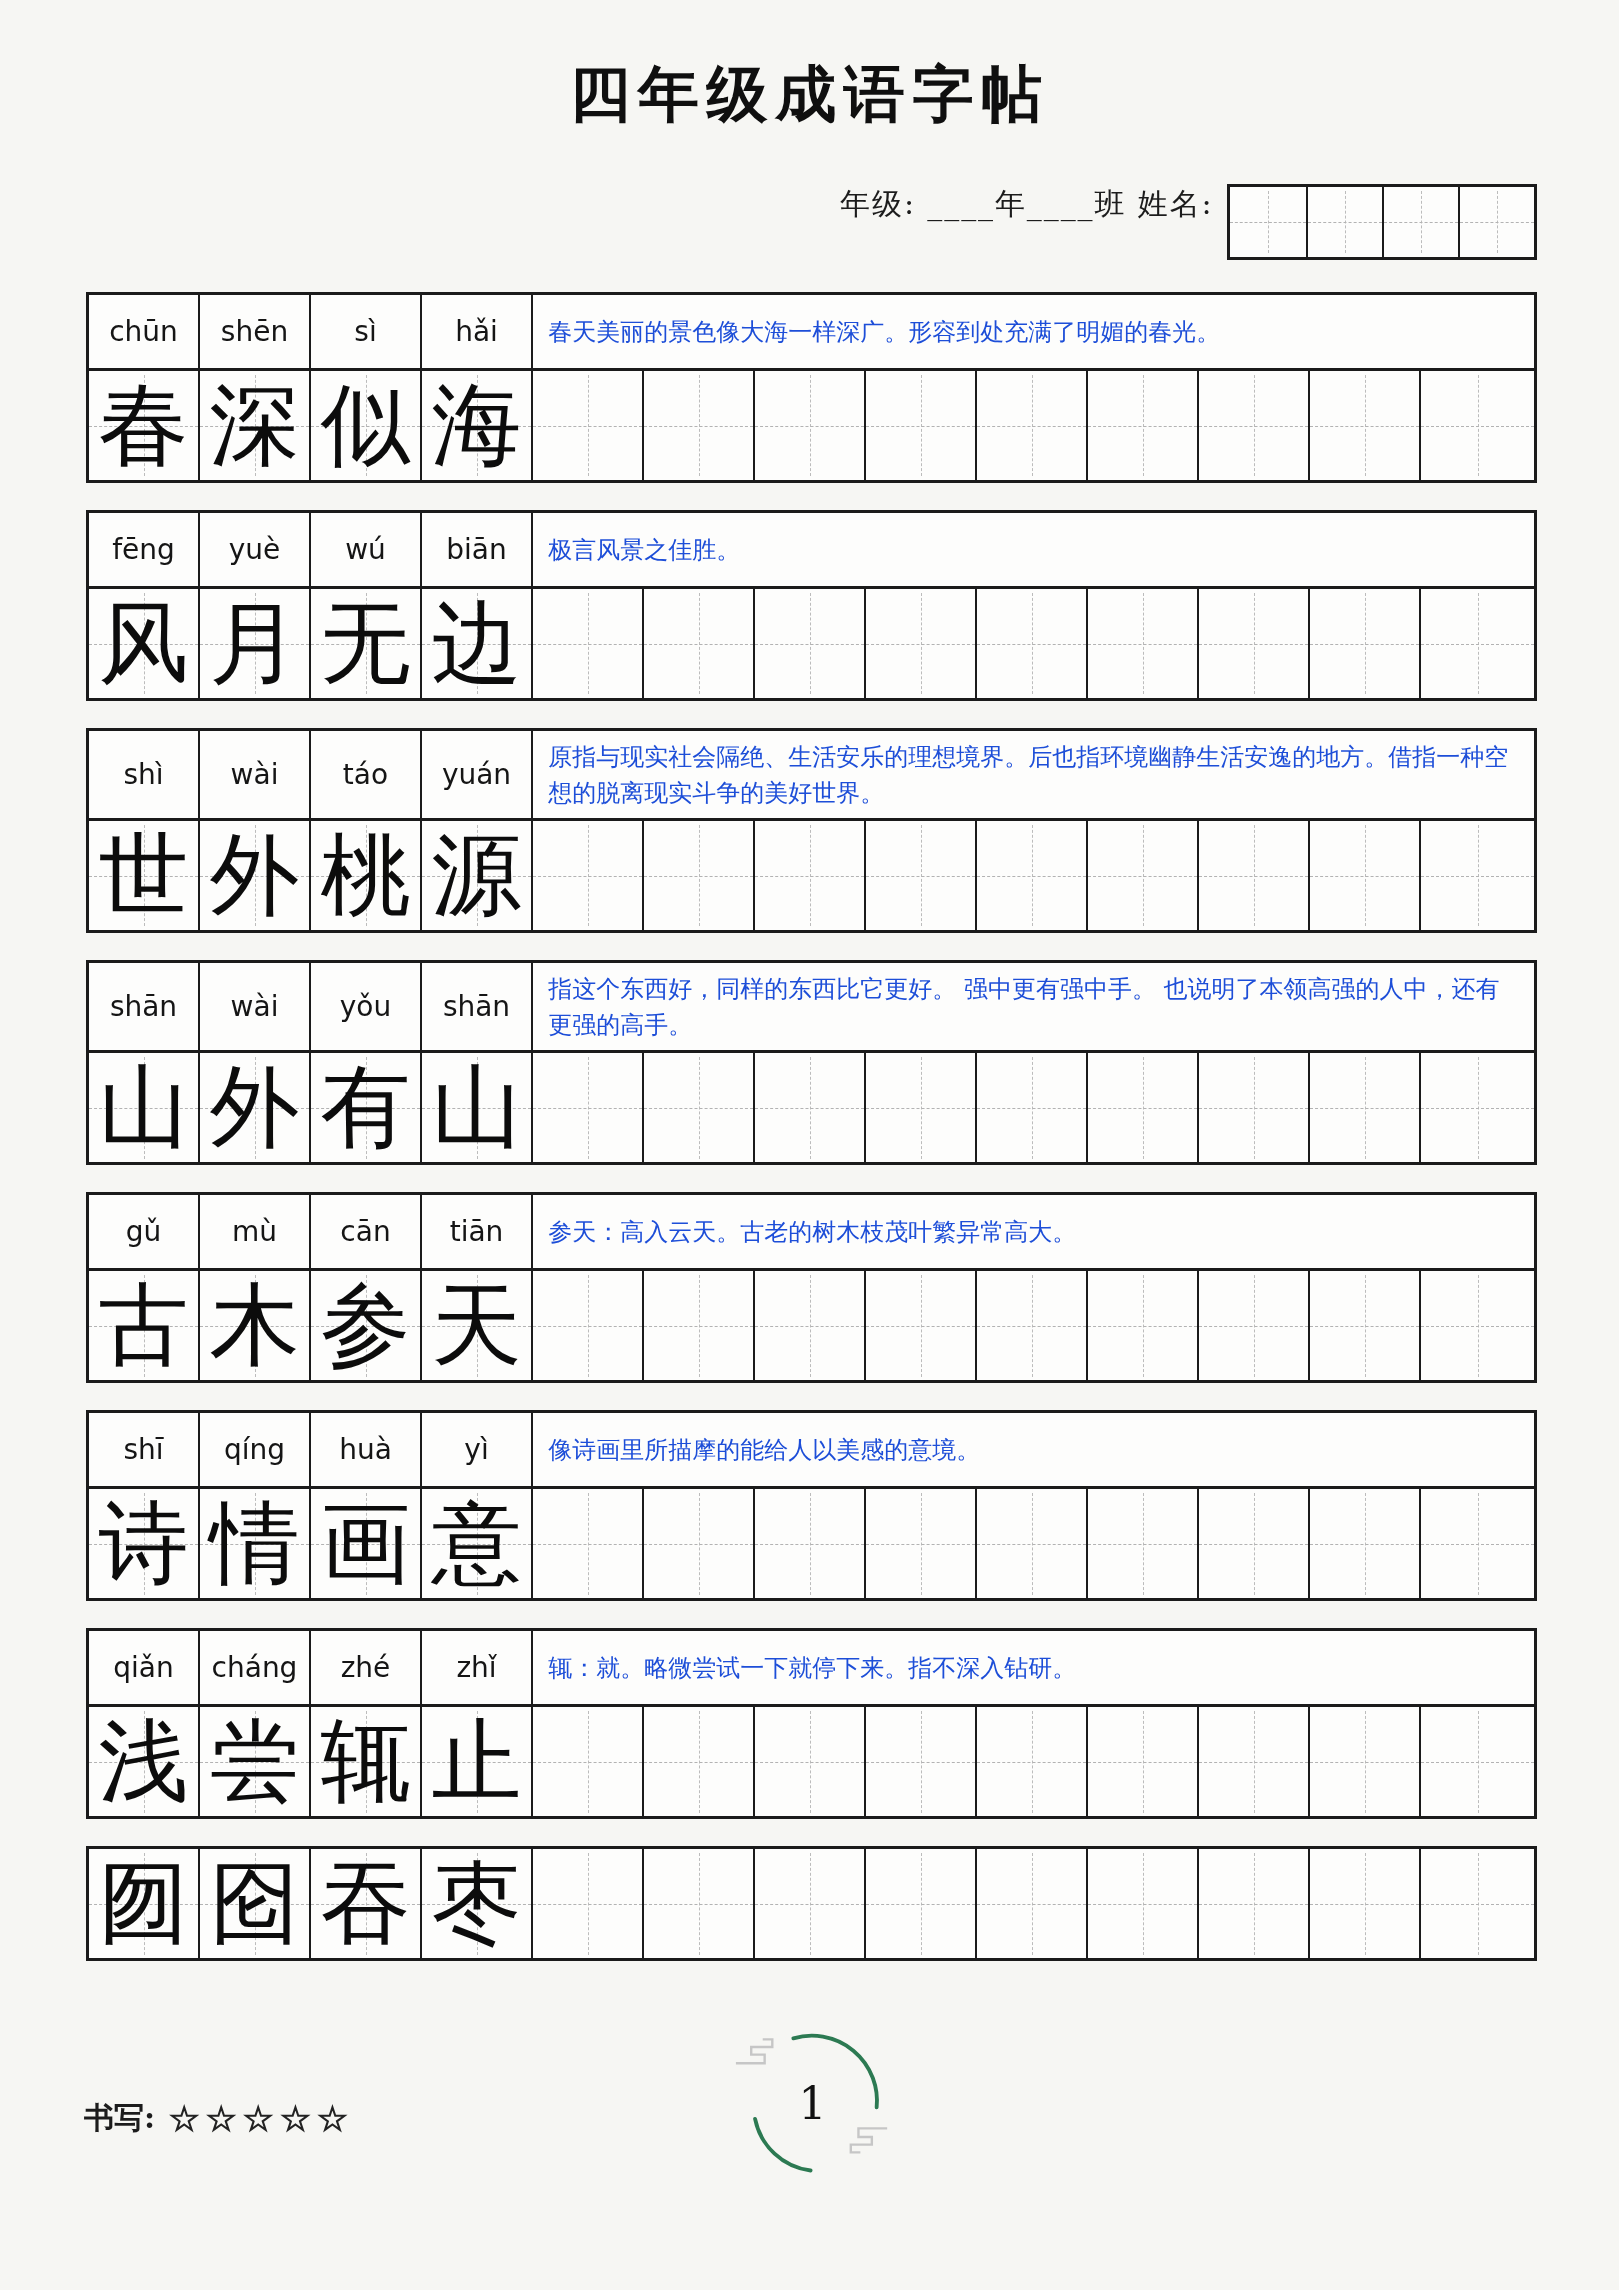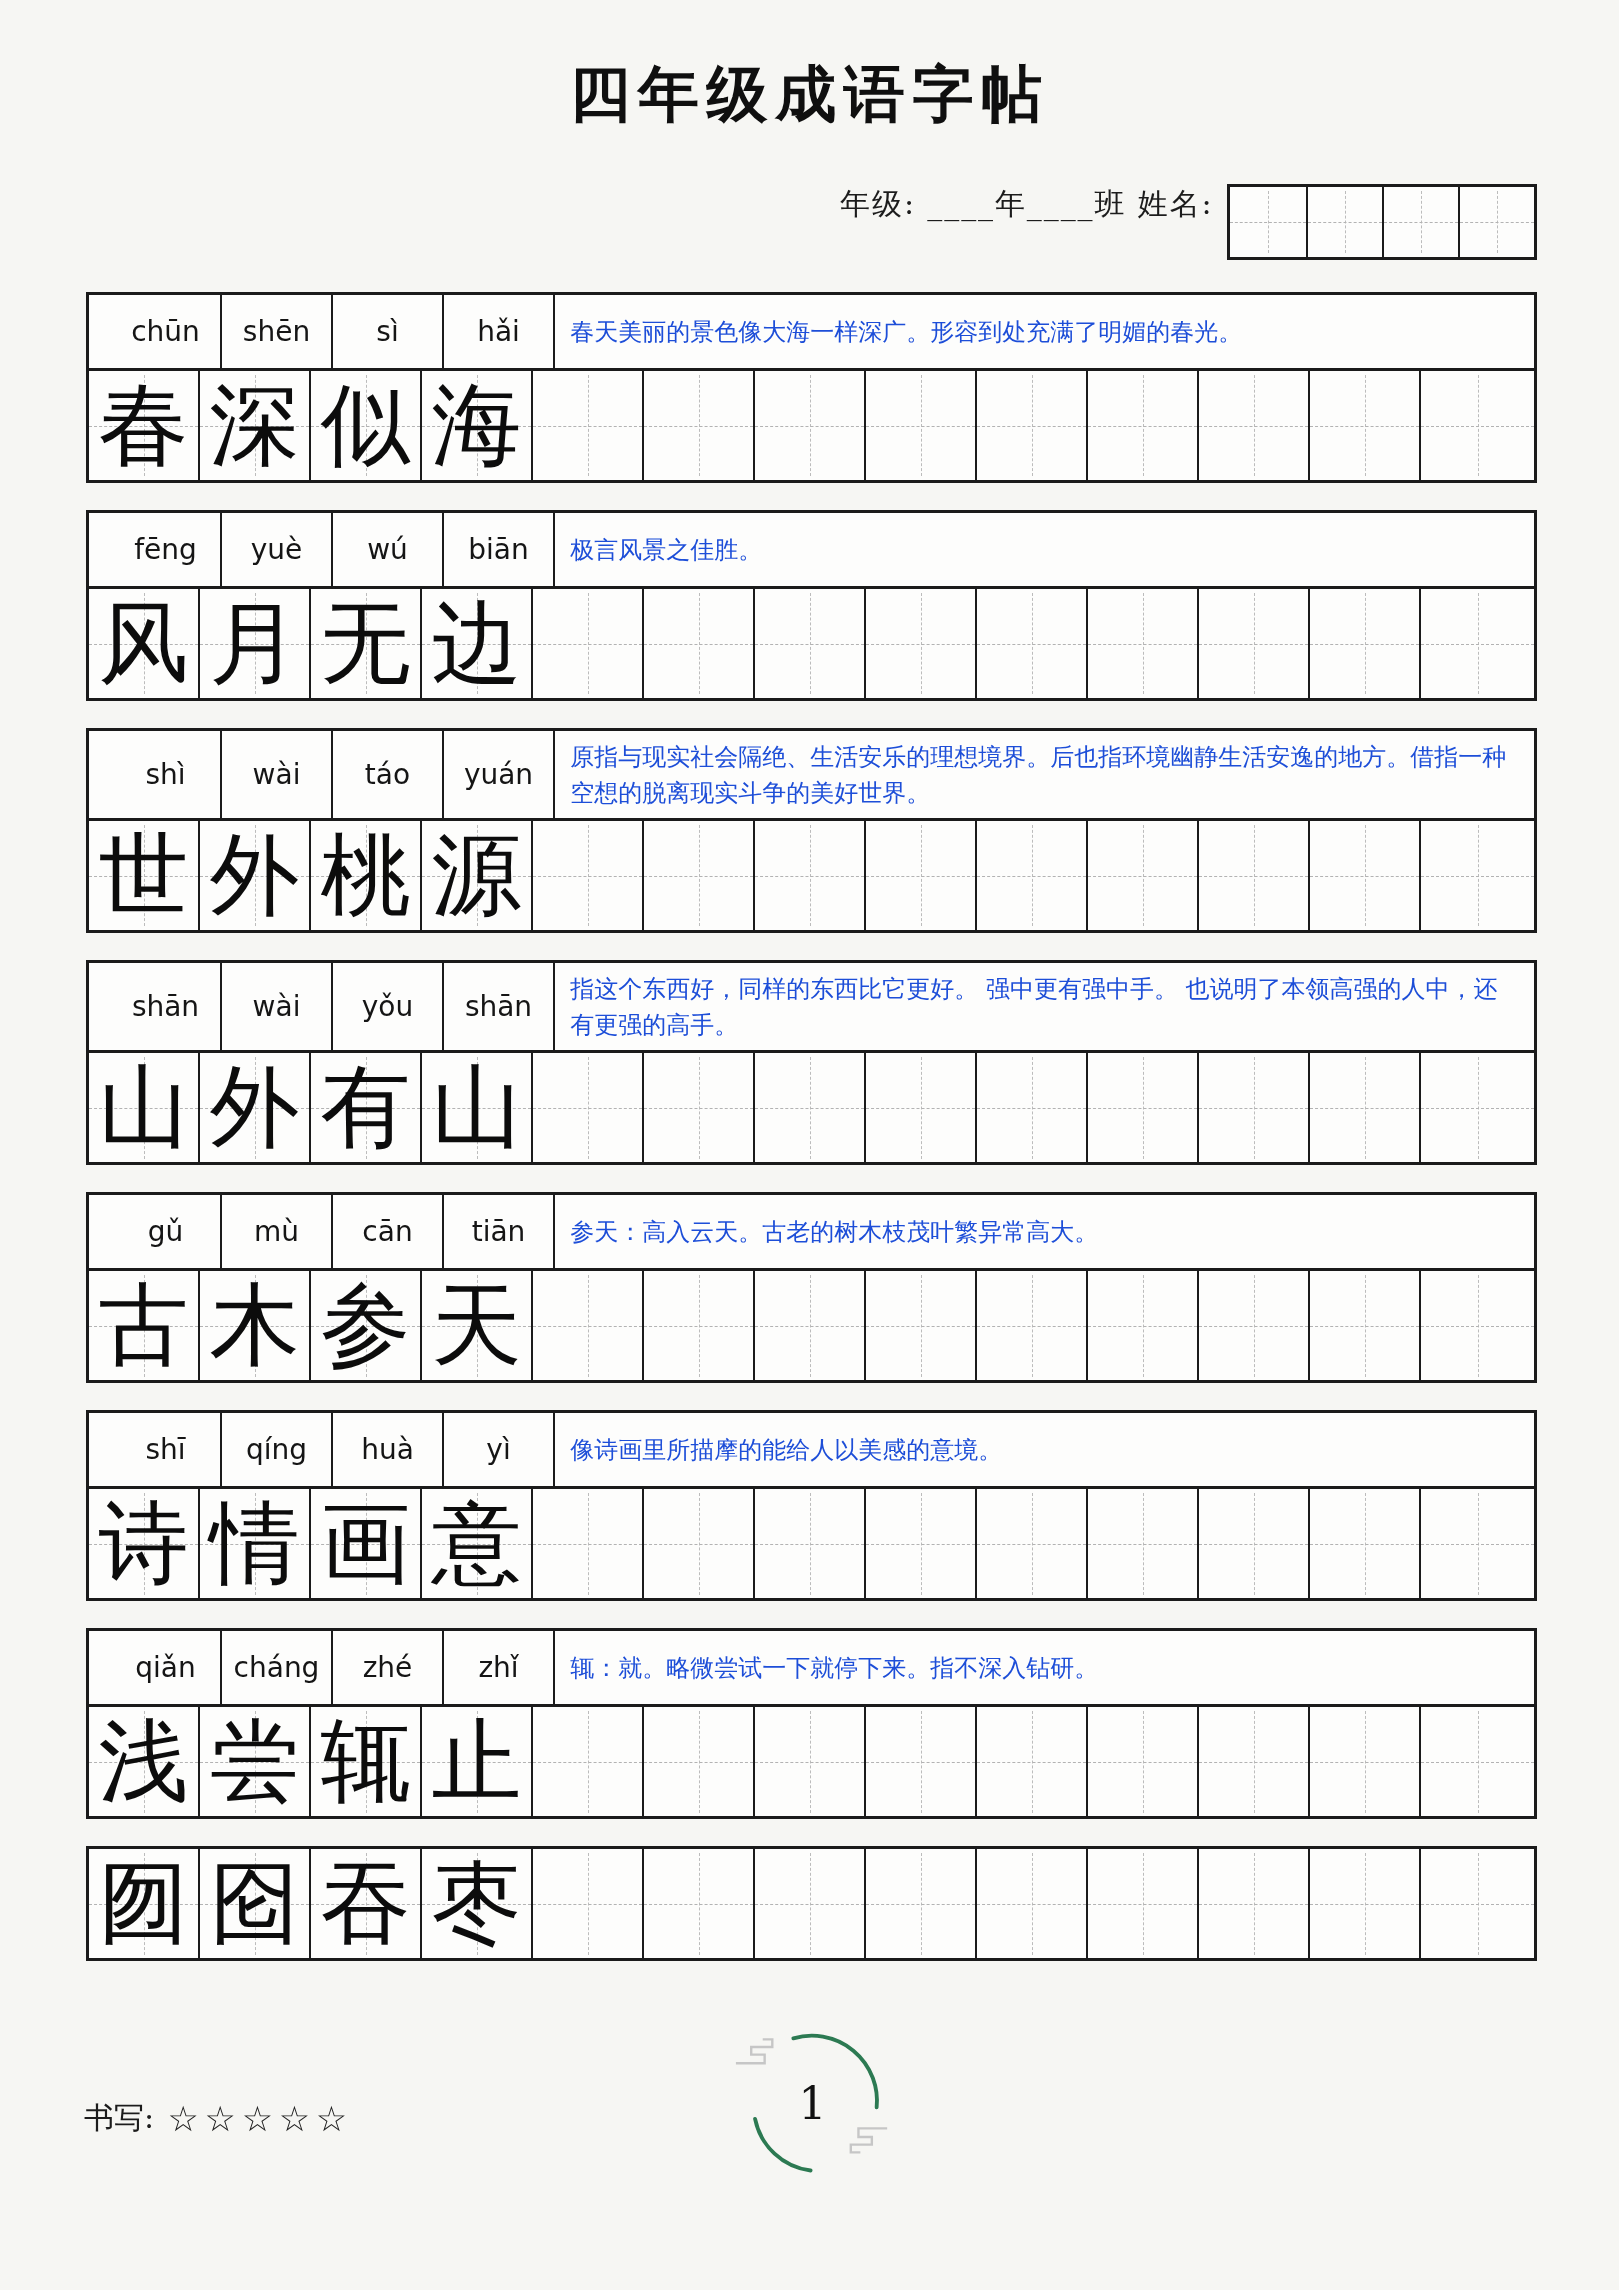--- a/index.html
+++ b/index.html
@@ -52,21 +52,21 @@
     content: ""; position: absolute; top: 50%; left: 0; right: 0;
     border-top: 1.9px dashed #b3b3b3;
   }
   
   .blocks {
     position: absolute;
     top: 292px; left: 86px; width: 1451px;
     display: flex; flex-direction: column; gap: 27px;
   }
   .block { border: 3.8px solid #1b1b1b; background: #fdfdfc; }
-  .info-row { display: flex; border-bottom: 3.8px solid #1b1b1b; min-height: 76px; padding-left: 22px; }
+  .info-row { display: flex; border-bottom: 3.8px solid #1b1b1b; min-height: 76px; }
   .pinyin-cell {
     flex: 0 0 111px;
     border-right: 2.9px solid #1b1b1b;
     display: flex; align-items: center; justify-content: center;
     font-size: 28px;
     color: #151515;
   }
   .explanation {
     flex: 1 1 auto;
     display: flex; align-items: center;
@@ -88,21 +88,21 @@
     display: flex; align-items: center; justify-content: center;
     font-family: "DejaVu Serif", "Liberation Serif", serif;
     font-size: 90px;
     color: #0c0c0c;
   }
   
   .footer-write {
     position: absolute; left: 84px; top: 2098px;
     font-family: "DejaVu Serif", "Liberation Serif", serif;
     font-size: 30px; color: #1c1c1c;
-    display: flex; align-items: center; gap: 13.4px;
+    display: flex; align-items: center; gap: 13.4px; font-weight: bold;
   }
   .footer-write .stars { font-size: 35px; letter-spacing: 5.7px; color: #222; }
   .page-badge {
     position: absolute; left: 734px; top: 2025px;
     width: 157px; height: 157px;
   }
   .page-badge svg { position: absolute; inset: 0; }
   .page-num {
     position: absolute; inset: 0; z-index: 2;
     display: flex; align-items: center; justify-content: center;

